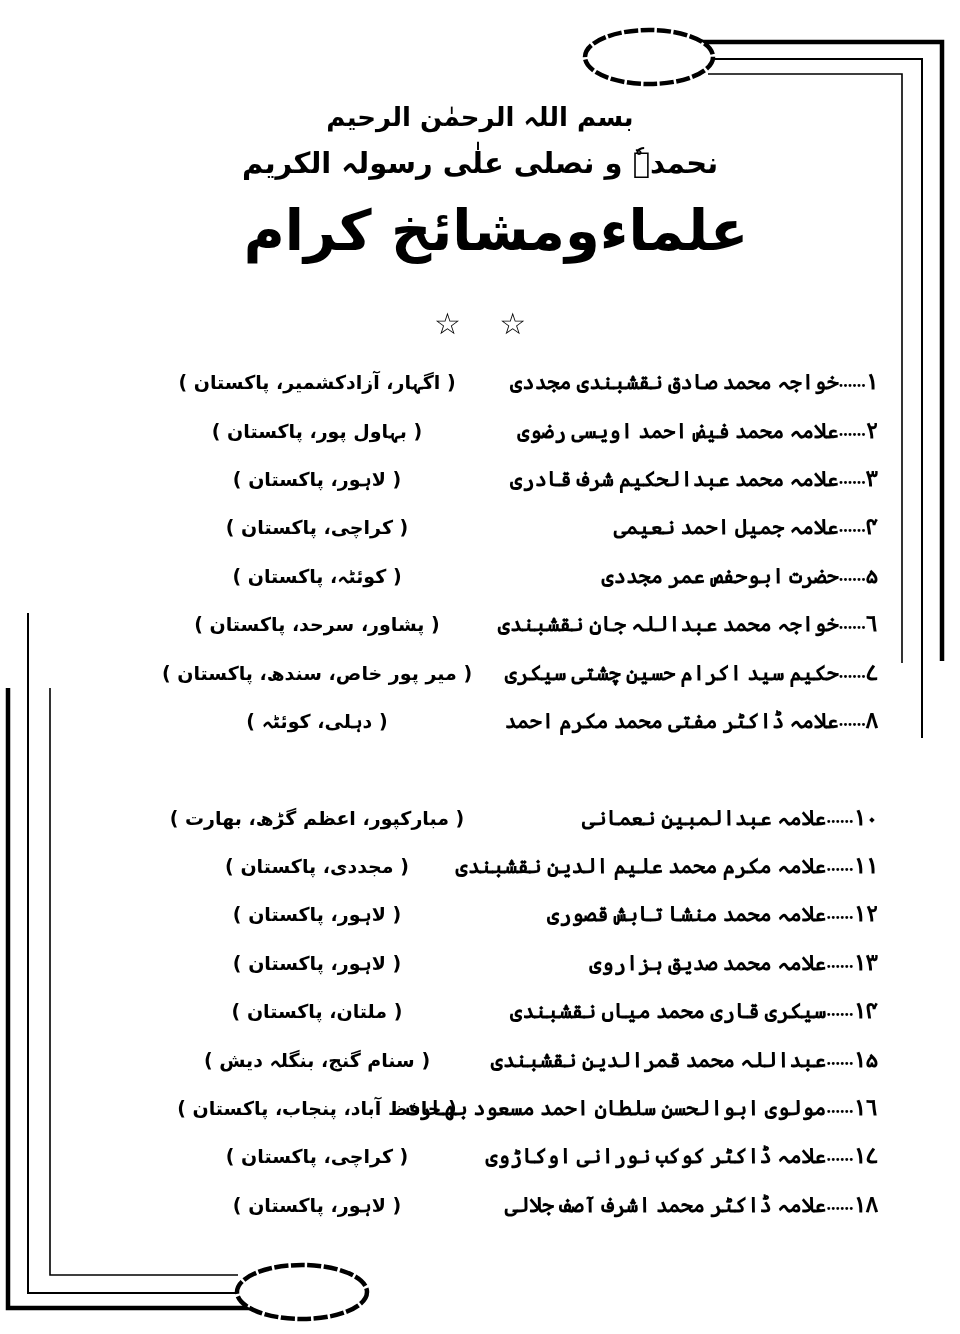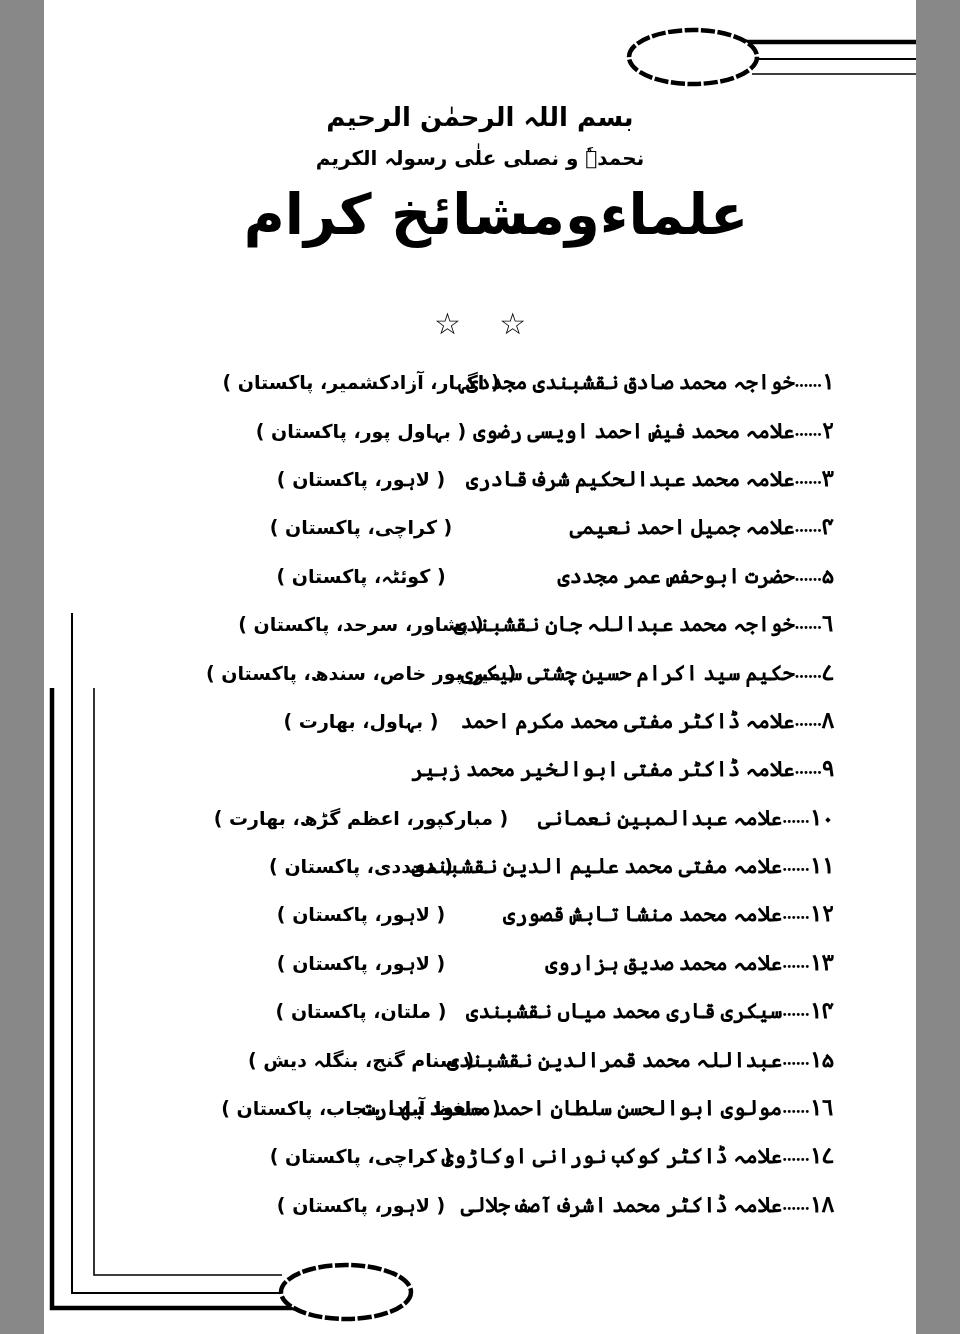--- a/index.html
+++ b/index.html
@@ -1,20 +1,20 @@
 <!DOCTYPE html>
 <html lang="ur" style="--ink: #000000; --paper: #ffffff;"><head>
 <meta charset="utf-8">
 <style>
   :root { --ink: #000000; --paper: #ffffff; }
   * { margin: 0; padding: 0; box-sizing: border-box; }
   html, body { background: #888; }
   .page {
     position: relative;
-    width: 872px;
+    width: 960px;
     height: 1334px;
     margin: 0 auto;
     background: var(--paper);
     color: var(--ink);
     font-family: "DejaVu Sans", sans-serif;
     overflow: hidden;
   }
   .ornament-svg {
     position: absolute;
     top: 0; left: 0;
@@ -23,22 +23,22 @@
   }
   .hdr {
     position: absolute;
     left: 0; width: 100%;
     text-align: center;
     font-weight: bold;
     z-index: 2;
     white-space: nowrap;
   }
   .line1 { top: 102px; font-size: 26px; }
-  .line2 { top: 146px; font-size: 20px; }
-  .title { top: 182px; font-size: 56px; letter-spacing: -1px; padding-left: 32px; }
+  .line2 { top: 146px; font-size: 29px; }
+  .title { top: 198px; font-size: 56px; letter-spacing: -1px; padding-left: 32px; }
   .stars { top: 306px; font-size: 30px; letter-spacing: 14px; text-indent: 14px; }
   .list {
     position: absolute;
     top: 358px; left: 0;
     width: 100%;
     z-index: 2;
     margin-left: 48px;
   }
   .row {
     position: relative;
@@ -143,43 +143,40 @@
     </div>
 
     <div class="row">
       <div class="loc">( میر پور خاص، سندھ، پاکستان )</div>
       <div class="name-line">
         <span class="num">۷</span><span class="dots">......</span><span class="nm">حکیم سید اکرام حسین چشتی سیکری</span>
       </div>
     </div>
 
     <div class="row">
-      <div class="loc">( بہاول، بھارت )</div>
+      <div class="loc">( دہلی، کوئٹہ )</div>
       <div class="name-line">
         <span class="num">۸</span><span class="dots">......</span><span class="nm">علامہ ڈاکٹر مفتی محمد مکرم احمد</span>
       </div>
     </div>
 
     <div class="row">
-      <div class="name-line">
-        <span class="num">۹</span><span class="dots">......</span><span class="nm">علامہ ڈاکٹر مفتی ابوالخیر محمد زبیر</span>
-      </div>
     </div>
 
     <div class="row">
       <div class="loc">( مبارکپور، اعظم گڑھ، بھارت )</div>
       <div class="name-line">
         <span class="num">۱۰</span><span class="dots">......</span><span class="nm">علامہ عبدالمبین نعمانی</span>
       </div>
     </div>
 
     <div class="row">
       <div class="loc">( مجددی، پاکستان )</div>
       <div class="name-line">
-        <span class="num">۱۱</span><span class="dots">......</span><span class="nm">علامہ مفتی محمد علیم الدین نقشبندی</span>
+        <span class="num">۱۱</span><span class="dots">......</span><span class="nm">علامہ مکرم محمد علیم الدین نقشبندی</span>
       </div>
     </div>
 
     <div class="row">
       <div class="loc">( لاہور، پاکستان )</div>
       <div class="name-line">
         <span class="num">۱۲</span><span class="dots">......</span><span class="nm">علامہ محمد منشا تابش قصوری</span>
       </div>
     </div>
 

